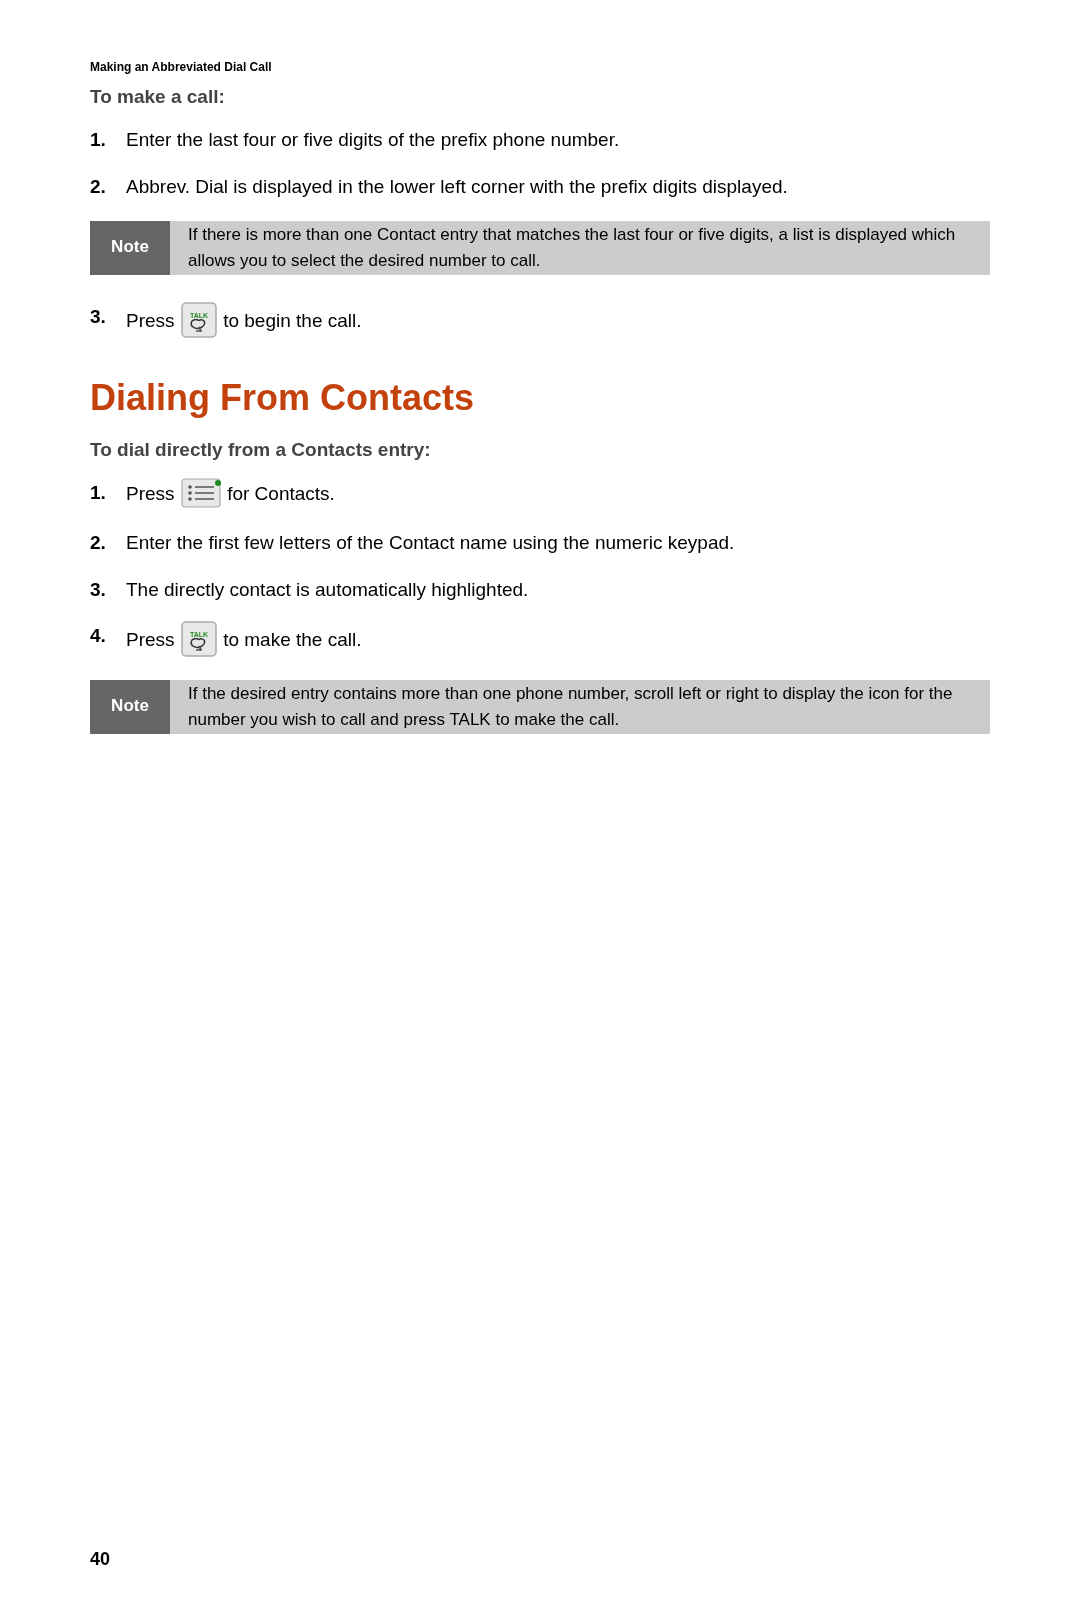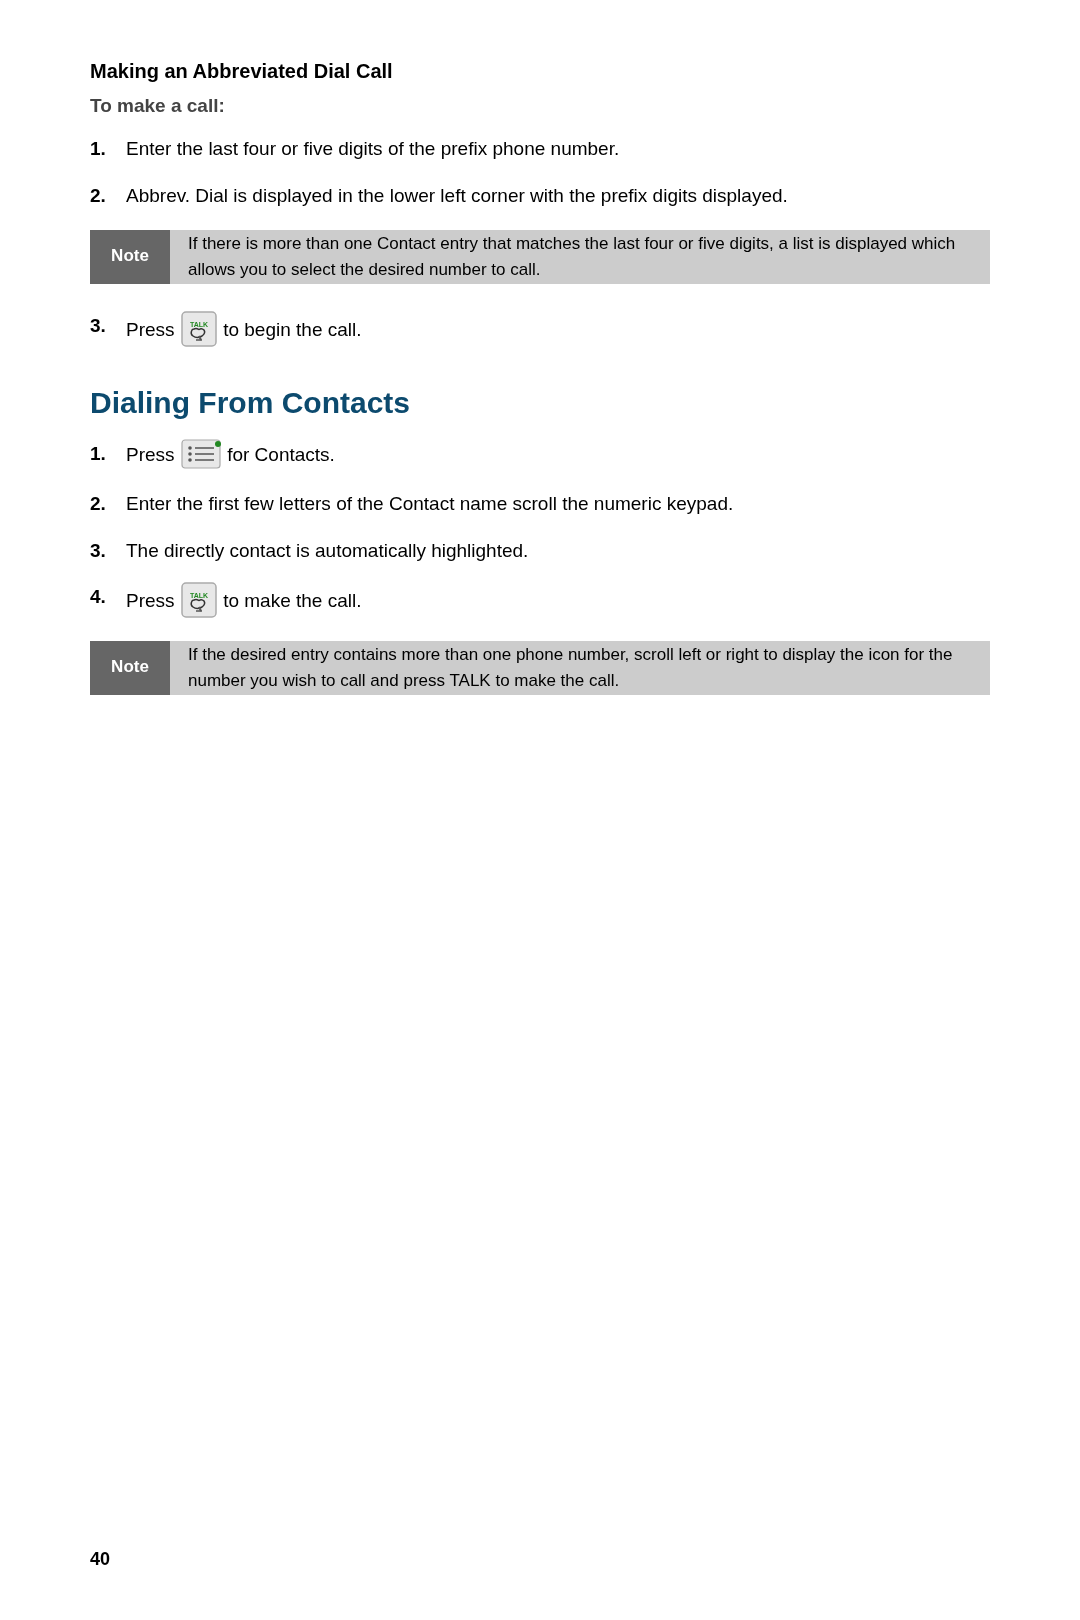--- a/index.html
+++ b/index.html
@@ -8,29 +8,29 @@
       background: #ffffff;
       font-family: Arial, Helvetica, sans-serif;
       font-size: 18px;
       color: #000000;
       width: 1080px;
       min-height: 1620px;
       padding: 60px 90px 60px 90px;
     }
 
     .section-heading {
-      font-size: 20px;
+      font-size: 12px;
       font-weight: bold;
       margin-bottom: 12px;
     }
 
     .chapter-title {
-      font-size: 30px;
-      font-weight: bold;
-      color: #0c4a6e;
+      font-size: 36px;
+      font-weight: bold;
+      color: #c2410c;
       margin: 36px 0 20px 0;
     }
 
     .step-list {
       list-style: none;
       margin: 0 0 18px 0;
       padding: 0;
     }
 
     .step-list li {
@@ -154,20 +154,21 @@
         </svg>
         <span> to begin the call.</span>
       </span>
     </li>
   </ol>
 </div>
 
 <div>
   <h1 class="chapter-title">Dialing From Contacts</h1>
 
+  <div class="to-make-call">To dial directly from a Contacts entry:</div>
 
   <ol class="step-list">
 
     <li>
       <span class="step-num">1.</span>
       <span class="step-text">
         <span>Press </span>
         
         <svg class="contacts-icon" viewBox="0 0 42 32" xmlns="http://www.w3.org/2000/svg">
           <rect x="2" y="2" width="38" height="28" rx="3" fill="#e8e8e8" stroke="#aaaaaa" stroke-width="1.2"></rect>
@@ -180,21 +181,21 @@
           <line x1="15" y1="22" x2="34" y2="22" stroke="#555" stroke-width="1.5"></line>
 
           <circle cx="38" cy="6" r="3" fill="#228822"></circle>
         </svg>
         <span> for </span><span class="bold">Contacts</span><span>.</span>
       </span>
     </li>
 
     <li>
       <span class="step-num">2.</span>
-      <span class="step-text">Enter the first few letters of the Contact name scroll the numeric keypad.</span>
+      <span class="step-text">Enter the first few letters of the Contact name using the numeric keypad.</span>
     </li>
 
     <li>
       <span class="step-num">3.</span>
       <span class="step-text">The directly contact is automatically highlighted.</span>
     </li>
 
     <li>
       <span class="step-num">4.</span>
       <span class="step-text">

